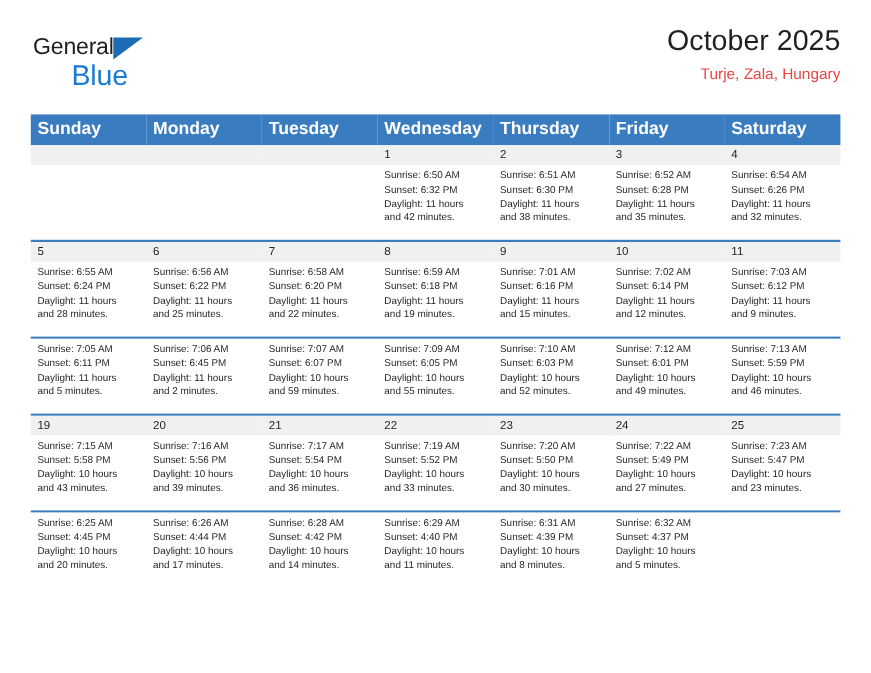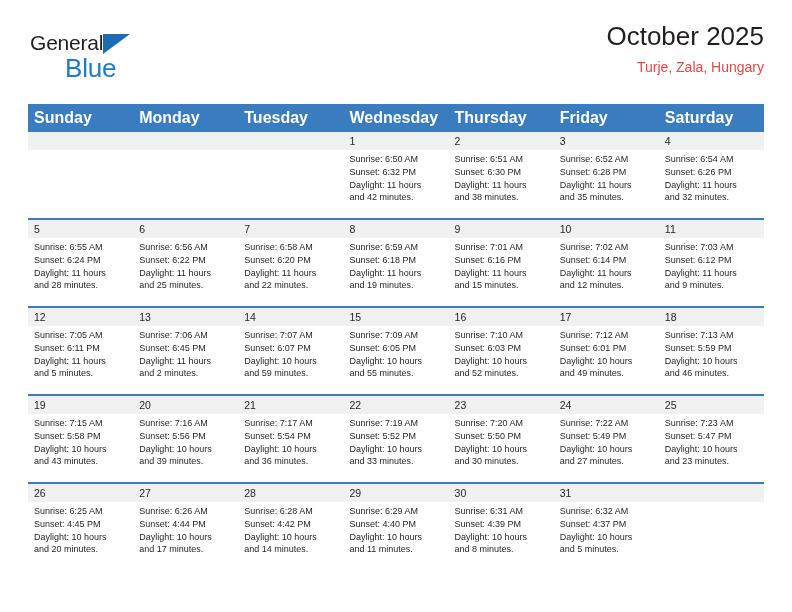--- a/index.html
+++ b/index.html
@@ -254,29 +254,20 @@
           <td>
             <span class="line">Sunrise: 7:03 AM</span>
             <span class="line">Sunset: 6:12 PM</span>
             <span class="line">Daylight: 11 hours</span>
             <span class="line">and 9 minutes.</span>
           </td>
         </tr>
         <tr class="wk-sep">
           <td colspan="7"></td>
         </tr>
-        <tr class="daynum-row">
-          <td>12</td>
-          <td>13</td>
-          <td>14</td>
-          <td>15</td>
-          <td>16</td>
-          <td>17</td>
-          <td>18</td>
-        </tr>
         <tr class="info-row">
           <td>
             <span class="line">Sunrise: 7:05 AM</span>
             <span class="line">Sunset: 6:11 PM</span>
             <span class="line">Daylight: 11 hours</span>
             <span class="line">and 5 minutes.</span>
           </td>
           <td>
             <span class="line">Sunrise: 7:06 AM</span>
             <span class="line">Sunset: 6:45 PM</span>
@@ -366,29 +357,20 @@
           <td>
             <span class="line">Sunrise: 7:23 AM</span>
             <span class="line">Sunset: 5:47 PM</span>
             <span class="line">Daylight: 10 hours</span>
             <span class="line">and 23 minutes.</span>
           </td>
         </tr>
         <tr class="wk-sep">
           <td colspan="7"></td>
         </tr>
-        <tr class="daynum-row">
-          <td>26</td>
-          <td>27</td>
-          <td>28</td>
-          <td>29</td>
-          <td>30</td>
-          <td>31</td>
-          <td class="empty-num"></td>
-        </tr>
         <tr class="info-row">
           <td>
             <span class="line">Sunrise: 6:25 AM</span>
             <span class="line">Sunset: 4:45 PM</span>
             <span class="line">Daylight: 10 hours</span>
             <span class="line">and 20 minutes.</span>
           </td>
           <td>
             <span class="line">Sunrise: 6:26 AM</span>
             <span class="line">Sunset: 4:44 PM</span>

